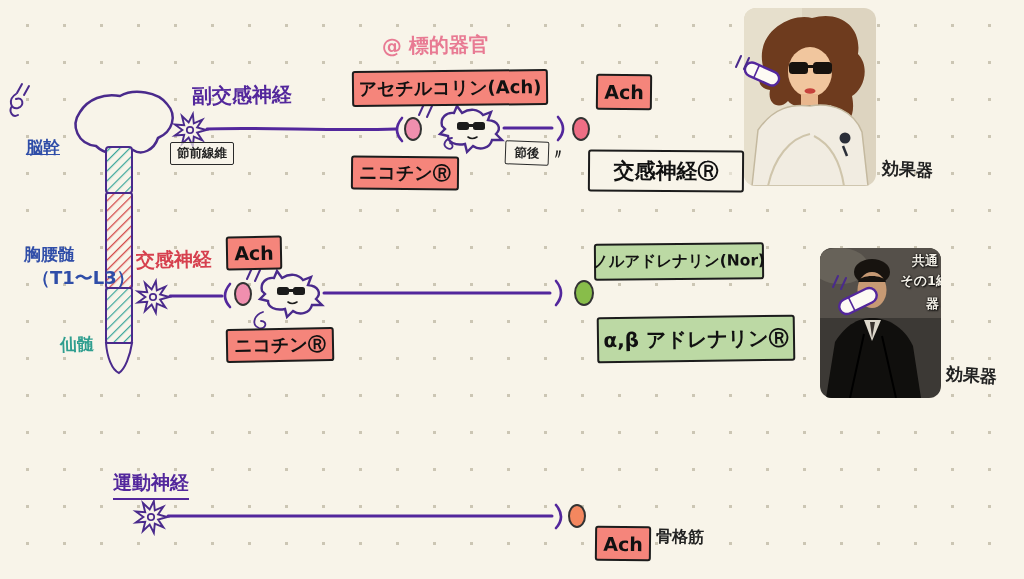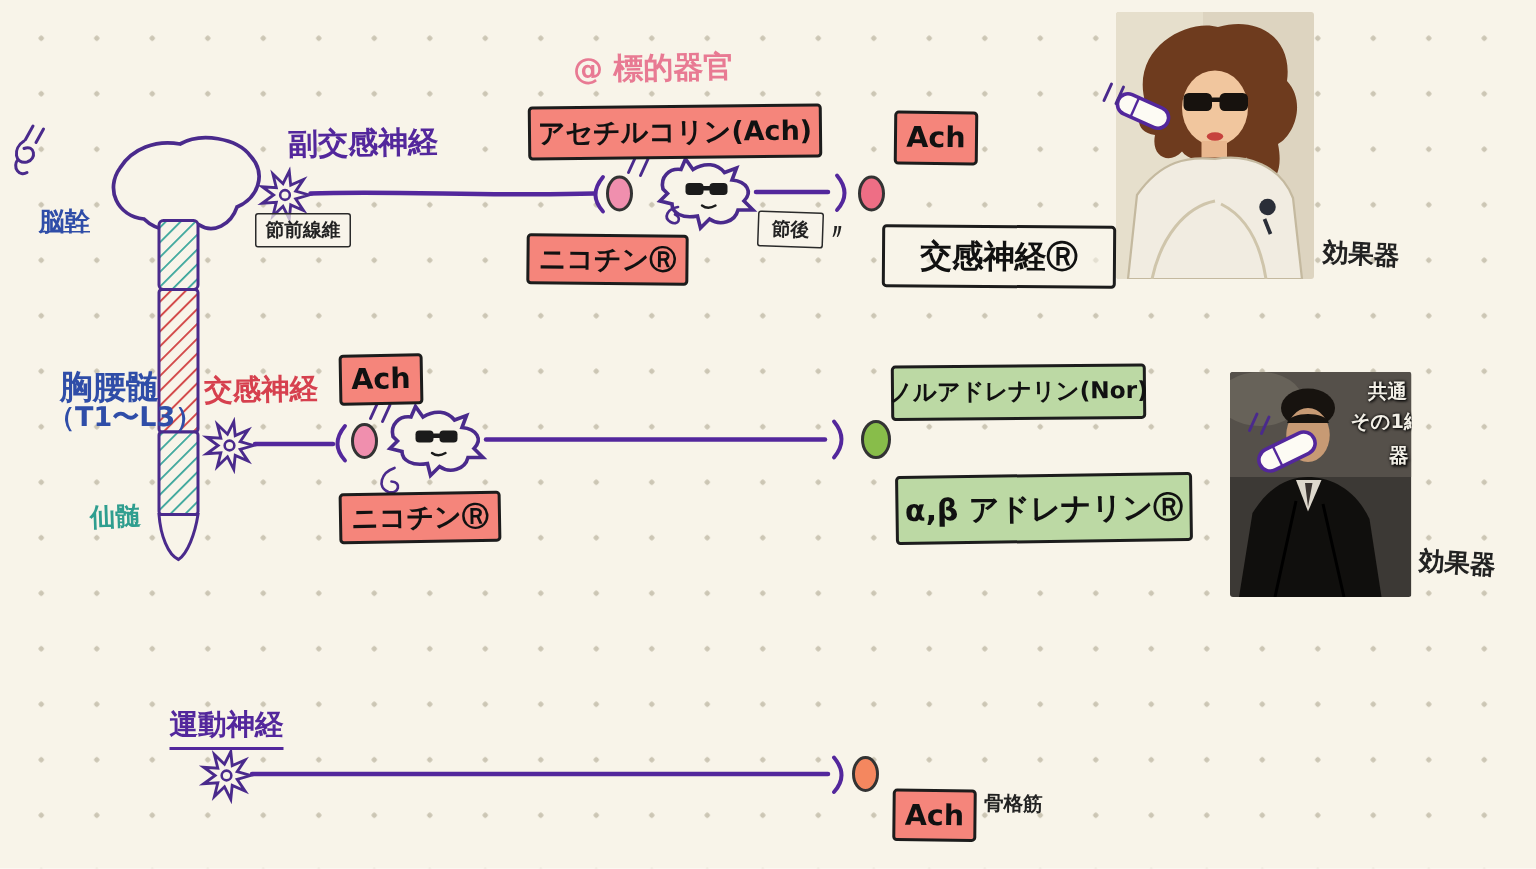--- a/index.html
+++ b/index.html
@@ -18,21 +18,21 @@
     white-space:nowrap;
   }
   .salmon{background:#f5857b;}
   .greenbg{background:#bcd9a4;}
   .plain{background:rgba(248,244,233,.55);}
   .smallbox{
     position:absolute;z-index:4;display:flex;align-items:center;justify-content:center;
     border:1.6px solid #2a2a2a;border-radius:2px;background:rgba(248,244,233,.7);
     color:#222;font-weight:bold;white-space:nowrap;
   }
-  .photo{position:absolute;z-index:1;overflow:hidden;border-radius:2px;}
+  .photo{position:absolute;z-index:1;overflow:hidden;border-radius:12px;}
   .cap{position:absolute;color:#f2efe6;font-weight:bold;font-size:13px;
        text-shadow:0 0 2px #000,1px 1px 2px #000;white-space:nowrap;}
 </style>
 </head>
 <body>
 
 <div class="scene">
 
   <div class="photo" style="left:744px;top:8px;width:132px;height:178px;">
     <svg width="132" height="178" viewBox="0 0 132 178">
@@ -177,21 +177,21 @@
   <div class="label" style="left:551px;top:146px;font-size:14px;color:#222;">〃</div>
 
   <div class="tagbox plain" style="left:588px;top:150px;width:152px;height:38px;font-size:21px;transform:rotate(0.4deg);">
     <span>交感神経Ⓡ</span>
   </div>
 
   <div class="label" style="left:882px;top:158px;font-size:17px;color:#222;transform:rotate(3deg);">効果器</div>
 
   <div class="label" style="left:26px;top:136px;font-size:17px;color:#2f4da8;text-decoration:underline;">脳幹</div>
 
-  <div class="label" style="left:40px;top:243px;font-size:22px;color:#2f4da8;">胸腰髄</div>
+  <div class="label" style="left:24px;top:243px;font-size:17px;color:#2f4da8;">胸腰髄</div>
   <div class="label" style="left:32px;top:266px;font-size:18px;color:#2f4da8;">（T1〜L3）</div>
 
   <div class="label" style="left:136px;top:247px;font-size:19px;color:#d6404e;transform:rotate(-1deg);">交感神経</div>
 
   <div class="tagbox salmon" style="left:226px;top:236px;width:52px;height:30px;font-size:19px;transform:rotate(-1deg);">
     <span>Ach</span>
   </div>
 
   <div class="tagbox salmon" style="left:226px;top:328px;width:104px;height:30px;font-size:18px;transform:rotate(-1deg);">
     <span>ニコチンⓇ</span>
@@ -208,15 +208,15 @@
   <div class="label" style="left:60px;top:333px;font-size:17px;color:#2f9e8f;transform:rotate(-2deg);">仙髄</div>
 
   <div class="label" style="left:946px;top:364px;font-size:17px;color:#222;transform:rotate(4deg);">効果器</div>
 
   <div class="label" style="left:113px;top:470px;font-size:19px;color:#53279c;border-bottom:2.5px solid #53279c;padding-bottom:2px;">運動神経</div>
 
   <div class="tagbox salmon" style="left:595px;top:526px;width:52px;height:31px;font-size:19px;transform:rotate(0.6deg);">
     <span>Ach</span>
   </div>
 
-  <div class="label" style="left:656px;top:527px;font-size:13px;color:#222;transform:rotate(1deg);font-family:Liberation Mono, monospace;">骨格筋</div>
+  <div class="label" style="left:656px;top:527px;font-size:16px;color:#222;transform:rotate(1deg);font-family:Liberation Mono, monospace;">骨格筋</div>
 
 </div>
 
 </body></html>

